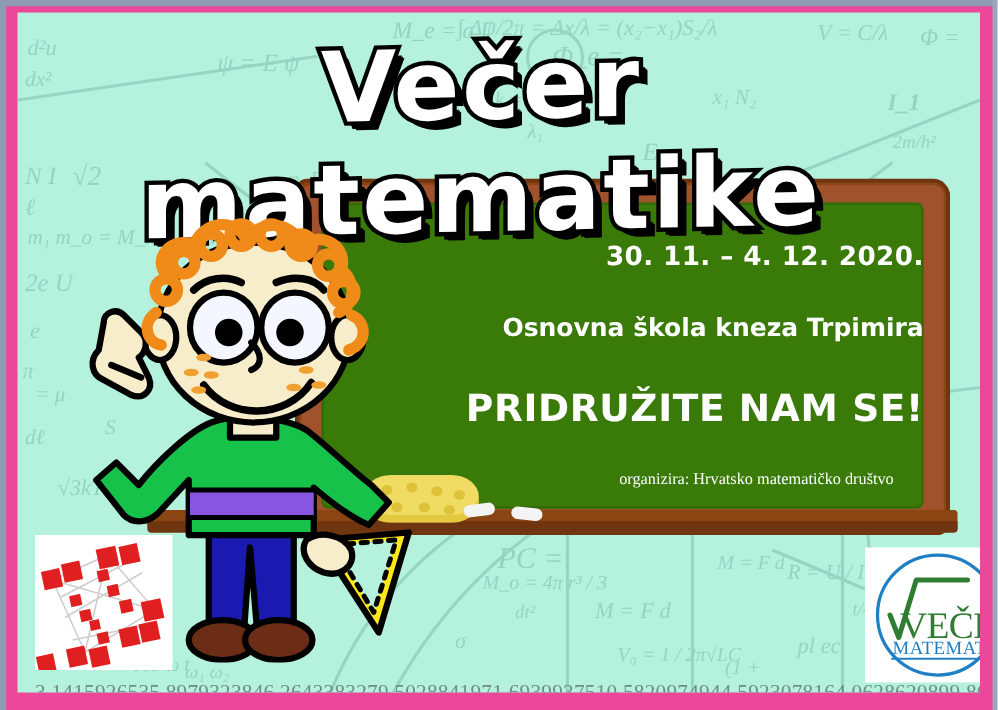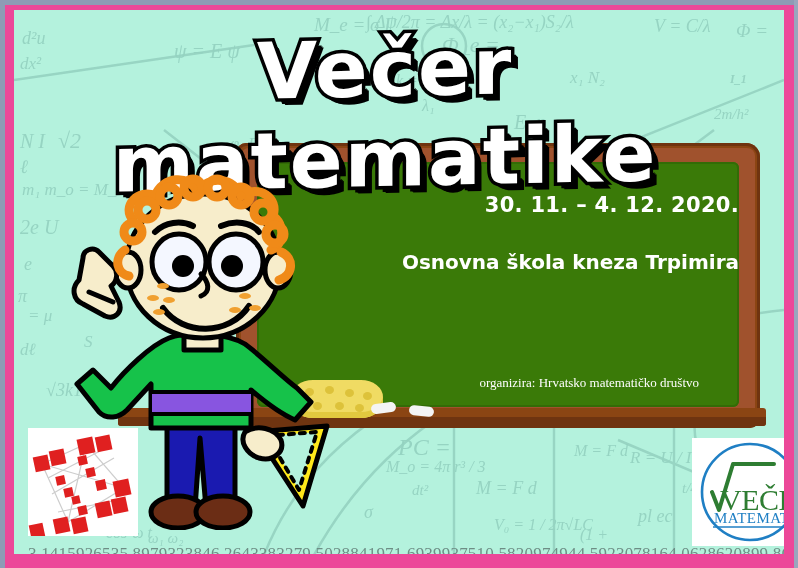--- a/index.html
+++ b/index.html
@@ -96,21 +96,21 @@
     background:#f0db63;border-radius:22px/17px;z-index:6;
     box-shadow:inset 0 -6px 0 #e2c93f;
   }
   .sponge i{position:absolute;width:9px;height:8px;border-radius:50%;background:#ddc23a;}
 
   
   .cb-text{position:absolute;z-index:6;color:#ffffff;text-align:right;width:482px;left:243px;}
   .cb-date{top:183px;font-size:21px;font-weight:bold;font-family:"DejaVu Sans",sans-serif;letter-spacing:.3px;}
   .cb-school{top:240px;font-size:20px;font-weight:bold;font-family:"DejaVu Sans",sans-serif;}
   .cb-join{top:300px;font-size:30px;font-weight:bold;font-family:"DejaVu Sans",sans-serif;letter-spacing:.5px;}
-  .cb-org{top:365px;font-size:13px;font-family:"Liberation Serif",serif;text-align:right;padding-right:40px;box-sizing:border-box;}
+  .cb-org{top:365px;font-size:13px;font-family:"Liberation Serif",serif;text-align:right;padding-right:24px;box-sizing:border-box;}
 
   
   .boy{position:absolute;left:45px;top:160px;width:290px;height:360px;z-index:8;}
 
   
   .graph-logo{
     position:absolute;left:14px;top:418px;width:110px;height:108px;
     background:#ffffff;z-index:9;
   }
 
@@ -177,21 +177,21 @@
       <span style="left:10px;top:244px;font-size:18px;">e</span>
       <span style="left:14px;top:296px;font-size:17px;">= μ</span>
       <span style="left:70px;top:322px;font-size:17px;">S</span>
       <span style="left:32px;top:370px;font-size:18px;">√3kT N_A</span>
       <span style="left:500px;top:62px;font-size:20px;margin-top:39px;">E_p</span>
       <span style="left:408px;top:44px;font-size:16px;margin-top:43px;">λ₁</span>
       <span style="left:470px;top:52px;font-size:17px;">λ</span>
       <span style="left:382px;top:62px;font-size:16px;">k =</span>
       <span style="left:556px;top:58px;font-size:17px;">x₁ N₂</span>
       <span style="left:720px;top:160px;font-size:16px;">m₂</span>
-      <span style="left:716px;top:62px;font-size:12px;font-weight:bold;">I_1</span>
+      <span style="left:696px;top:62px;font-size:19px;font-weight:bold;">I_1</span>
       <span style="left:700px;top:96px;font-size:15px;">2m/h²</span>
       <span style="left:726px;top:218px;font-size:16px;">u₂</span>
       <span style="left:384px;top:424px;font-size:24px;">PC =</span>
       <span style="left:372px;top:448px;font-size:16px;">M_o = 4π r³ / 3</span>
       <span style="left:398px;top:472px;font-size:15px;">dt²</span>
       <span style="left:350px;top:492px;font-size:18px;">σ</span>
       <span style="left:462px;top:468px;font-size:18px;">M = F d</span>
       <span style="left:616px;top:438px;font-size:17px;">R = U / I</span>
       <span style="left:480px;top:506px;font-size:16px;">V₀ = 1 / 2π√LC</span>
       <span style="left:560px;top:432px;font-size:16px;">M = F d</span>
@@ -232,20 +232,21 @@
       <i style="left:22px;top:22px;"></i>
         <i style="left:44px;top:22px;"></i>
       <i style="left:64px;top:24px;"></i>
     </div>
 
     <div class="chalk a"></div>
     <div class="chalk b"></div>
 
     <div class="cb-text cb-date">30. 11. – 4. 12. 2020.</div>
     <div class="cb-text cb-school">Osnovna škola kneza Trpimira</div>
+    <div class="cb-text cb-join">PRIDRUŽITE NAM SE!</div>
     <div class="cb-text cb-org">organizira: Hrvatsko matematičko društvo</div>
 
     <svg class="boy" viewBox="0 0 290 360">
       <g stroke="#000" stroke-width="5" stroke-linejoin="round" stroke-linecap="round">
 
         <path d="M108,248 L108,338 L136,338 L141,268 L147,338 L176,338 L176,248 Z" fill="#1a1ab0"></path>
 
         <ellipse cx="119" cy="342" rx="27" ry="16" fill="#6b2d15"></ellipse>
         <ellipse cx="164" cy="342" rx="27" ry="16" fill="#6b2d15"></ellipse>
 

